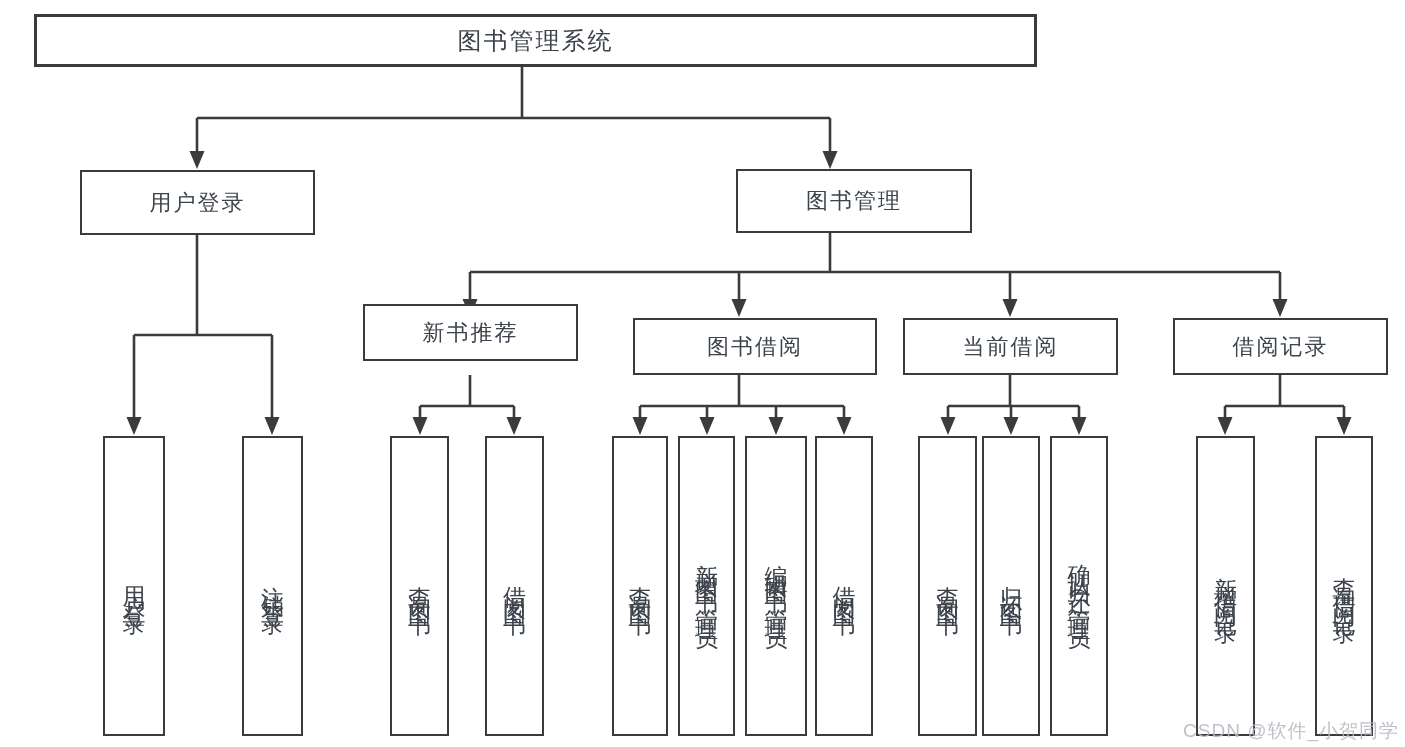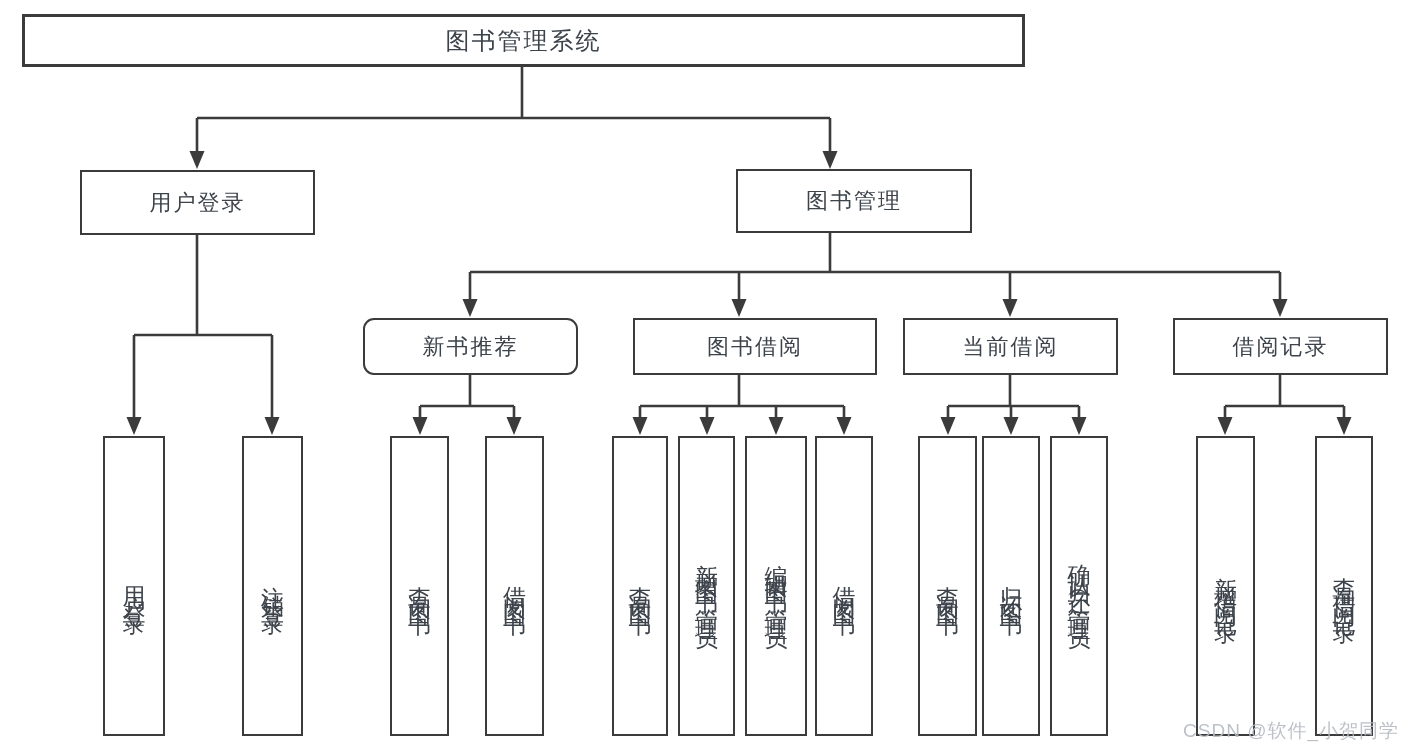--- a/index.html
+++ b/index.html
@@ -104,26 +104,26 @@
     <polygon points="699.5,417 714.5,417 707,435"></polygon>
     <polygon points="768.5,417 783.5,417 776,435"></polygon>
     <polygon points="836.5,417 851.5,417 844,435"></polygon>
     <polygon points="940.5,417 955.5,417 948,435"></polygon>
     <polygon points="1003.5,417 1018.5,417 1011,435"></polygon>
     <polygon points="1071.5,417 1086.5,417 1079,435"></polygon>
     <polygon points="1217.5,417 1232.5,417 1225,435"></polygon>
     <polygon points="1336.5,417 1351.5,417 1344,435"></polygon>
   </svg>
 
-  <div class="node root-node" style="left:22px; top:14px; width:1003px; height:53px;">图书管理系统</div>
+  <div class="node root-node" style="left:34px; top:14px; width:1003px; height:53px;">图书管理系统</div>
 
   <div class="node h-node" style="left:80px; top:170px; width:235px; height:65px;">用户登录</div>
   <div class="node h-node" style="left:736px; top:169px; width:236px; height:64px;">图书管理</div>
 
-  <div class="node h-node" style="left:363px; top:318px; width:215px; height:57px;border-radius:11px;">新书推荐</div>
+  <div class="node h-node" style="left:363px; top:304px; width:215px; height:57px;">新书推荐</div>
   <div class="node h-node" style="left:633px; top:318px; width:244px; height:57px;">图书借阅</div>
   <div class="node h-node" style="left:903px; top:318px; width:215px; height:57px;">当前借阅</div>
   <div class="node h-node" style="left:1173px; top:318px; width:215px; height:57px;">借阅记录</div>
 
   <div class="node v-node" style="left:103px; top:436px; width:62px; height:300px;">用户登录</div>
   <div class="node v-node" style="left:242px; top:436px; width:61px; height:300px;">注销登录</div>
 
   <div class="node v-node" style="left:390px; top:436px; width:59px; height:300px;">查询图书</div>
   <div class="node v-node" style="left:485px; top:436px; width:59px; height:300px;">借阅图书</div>
 

